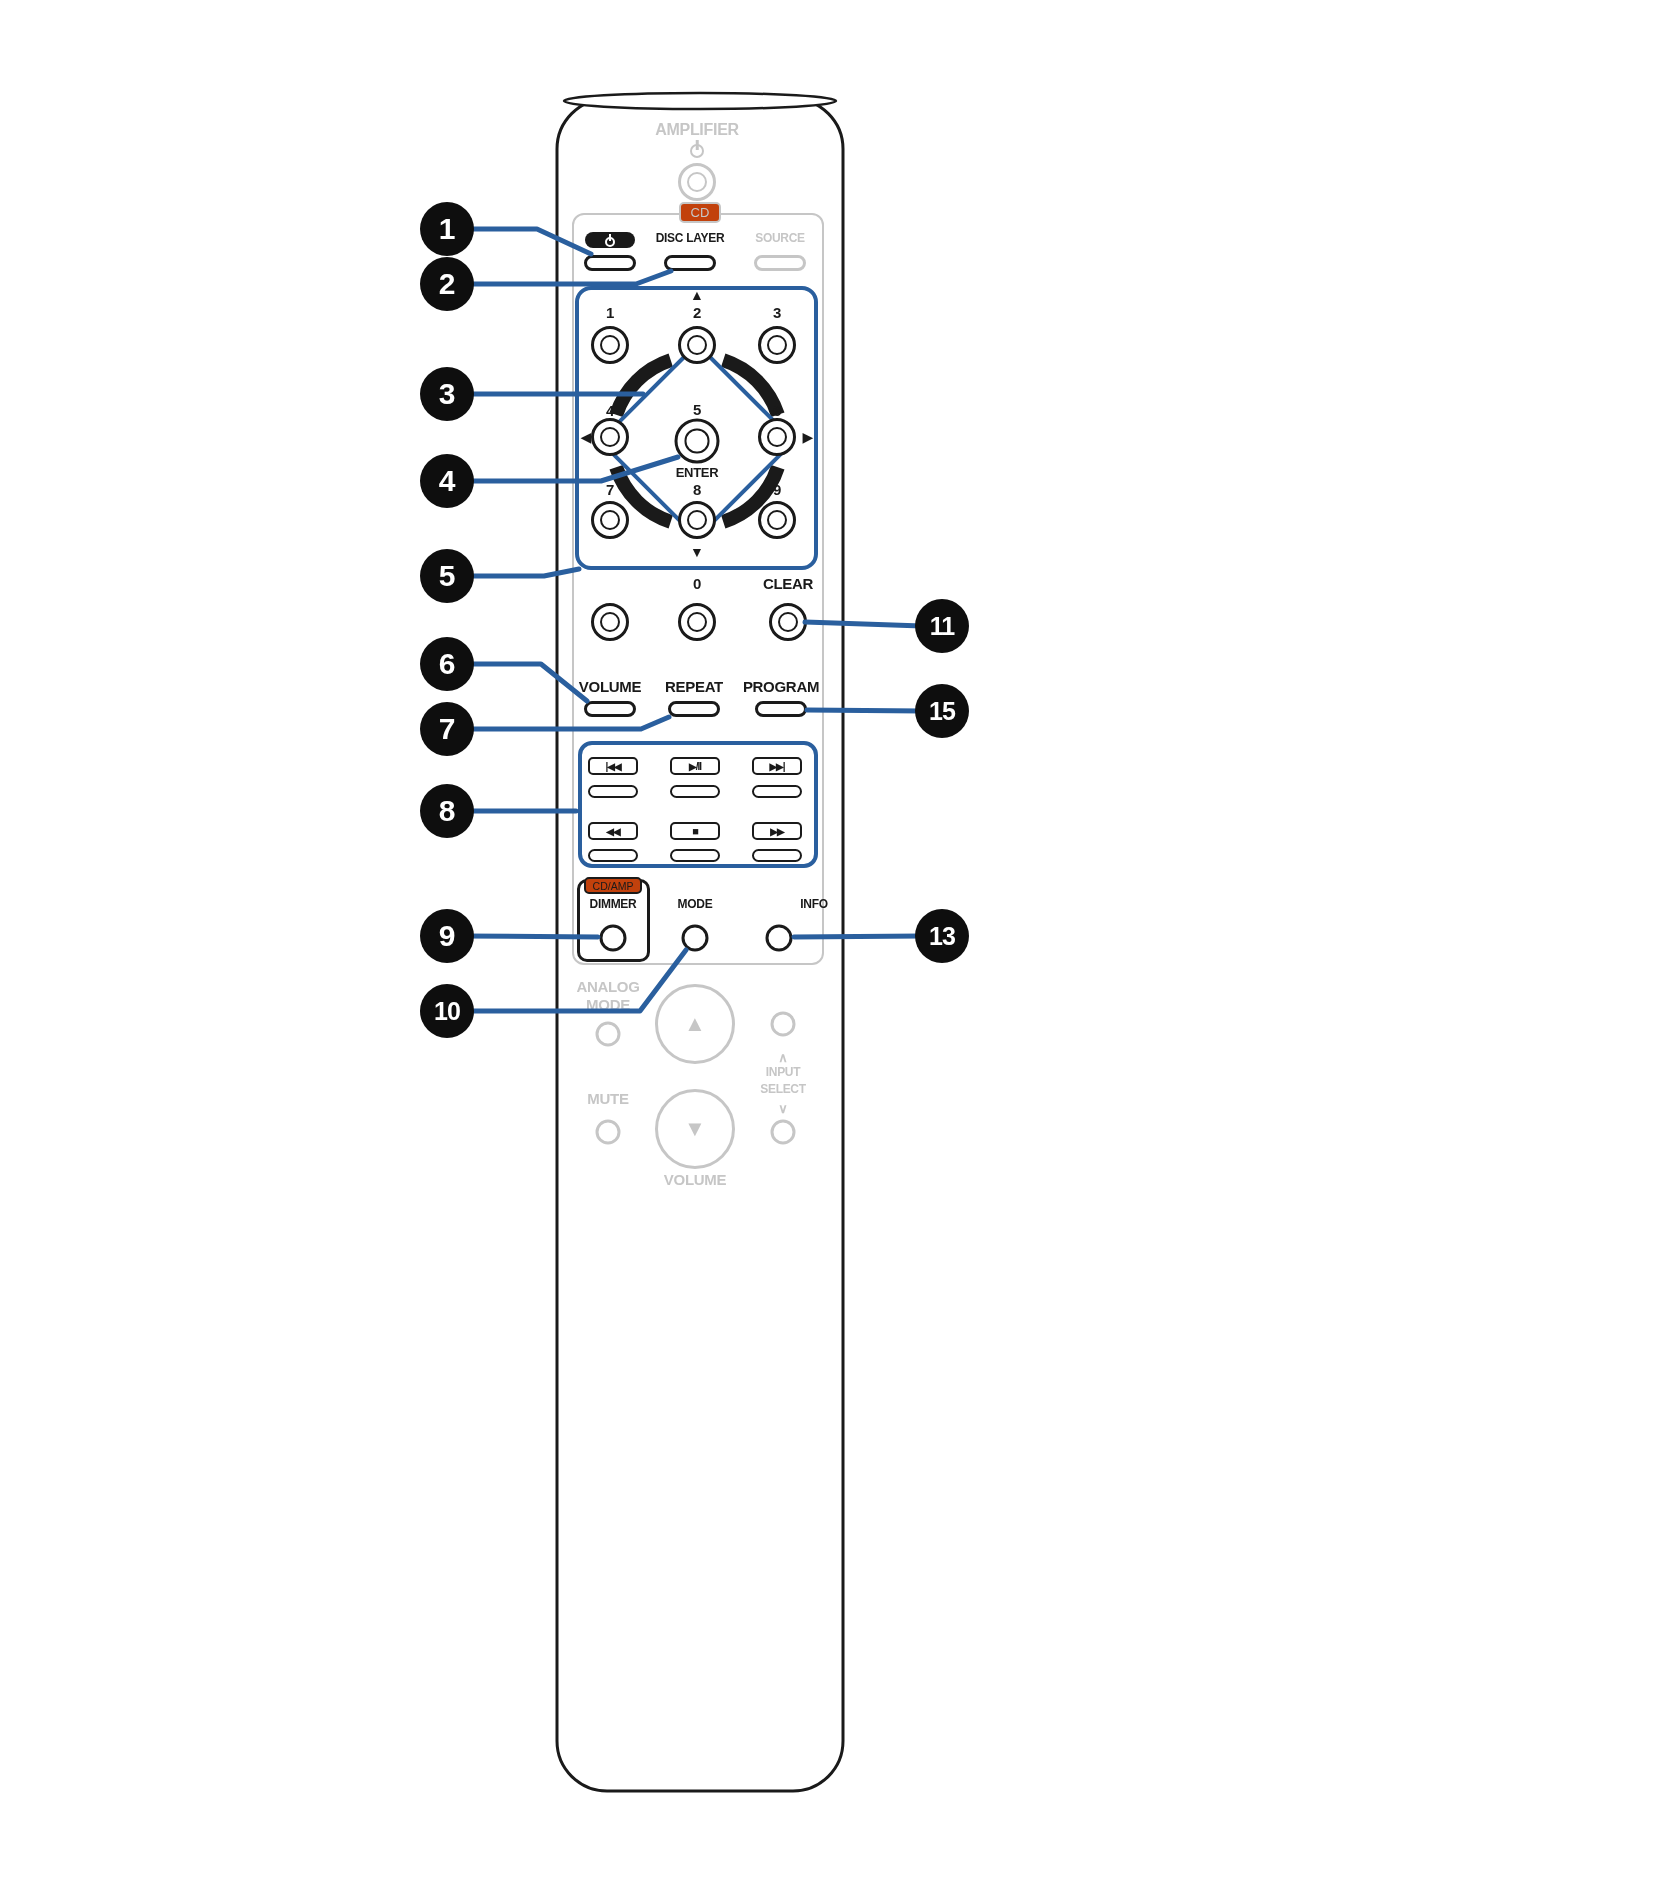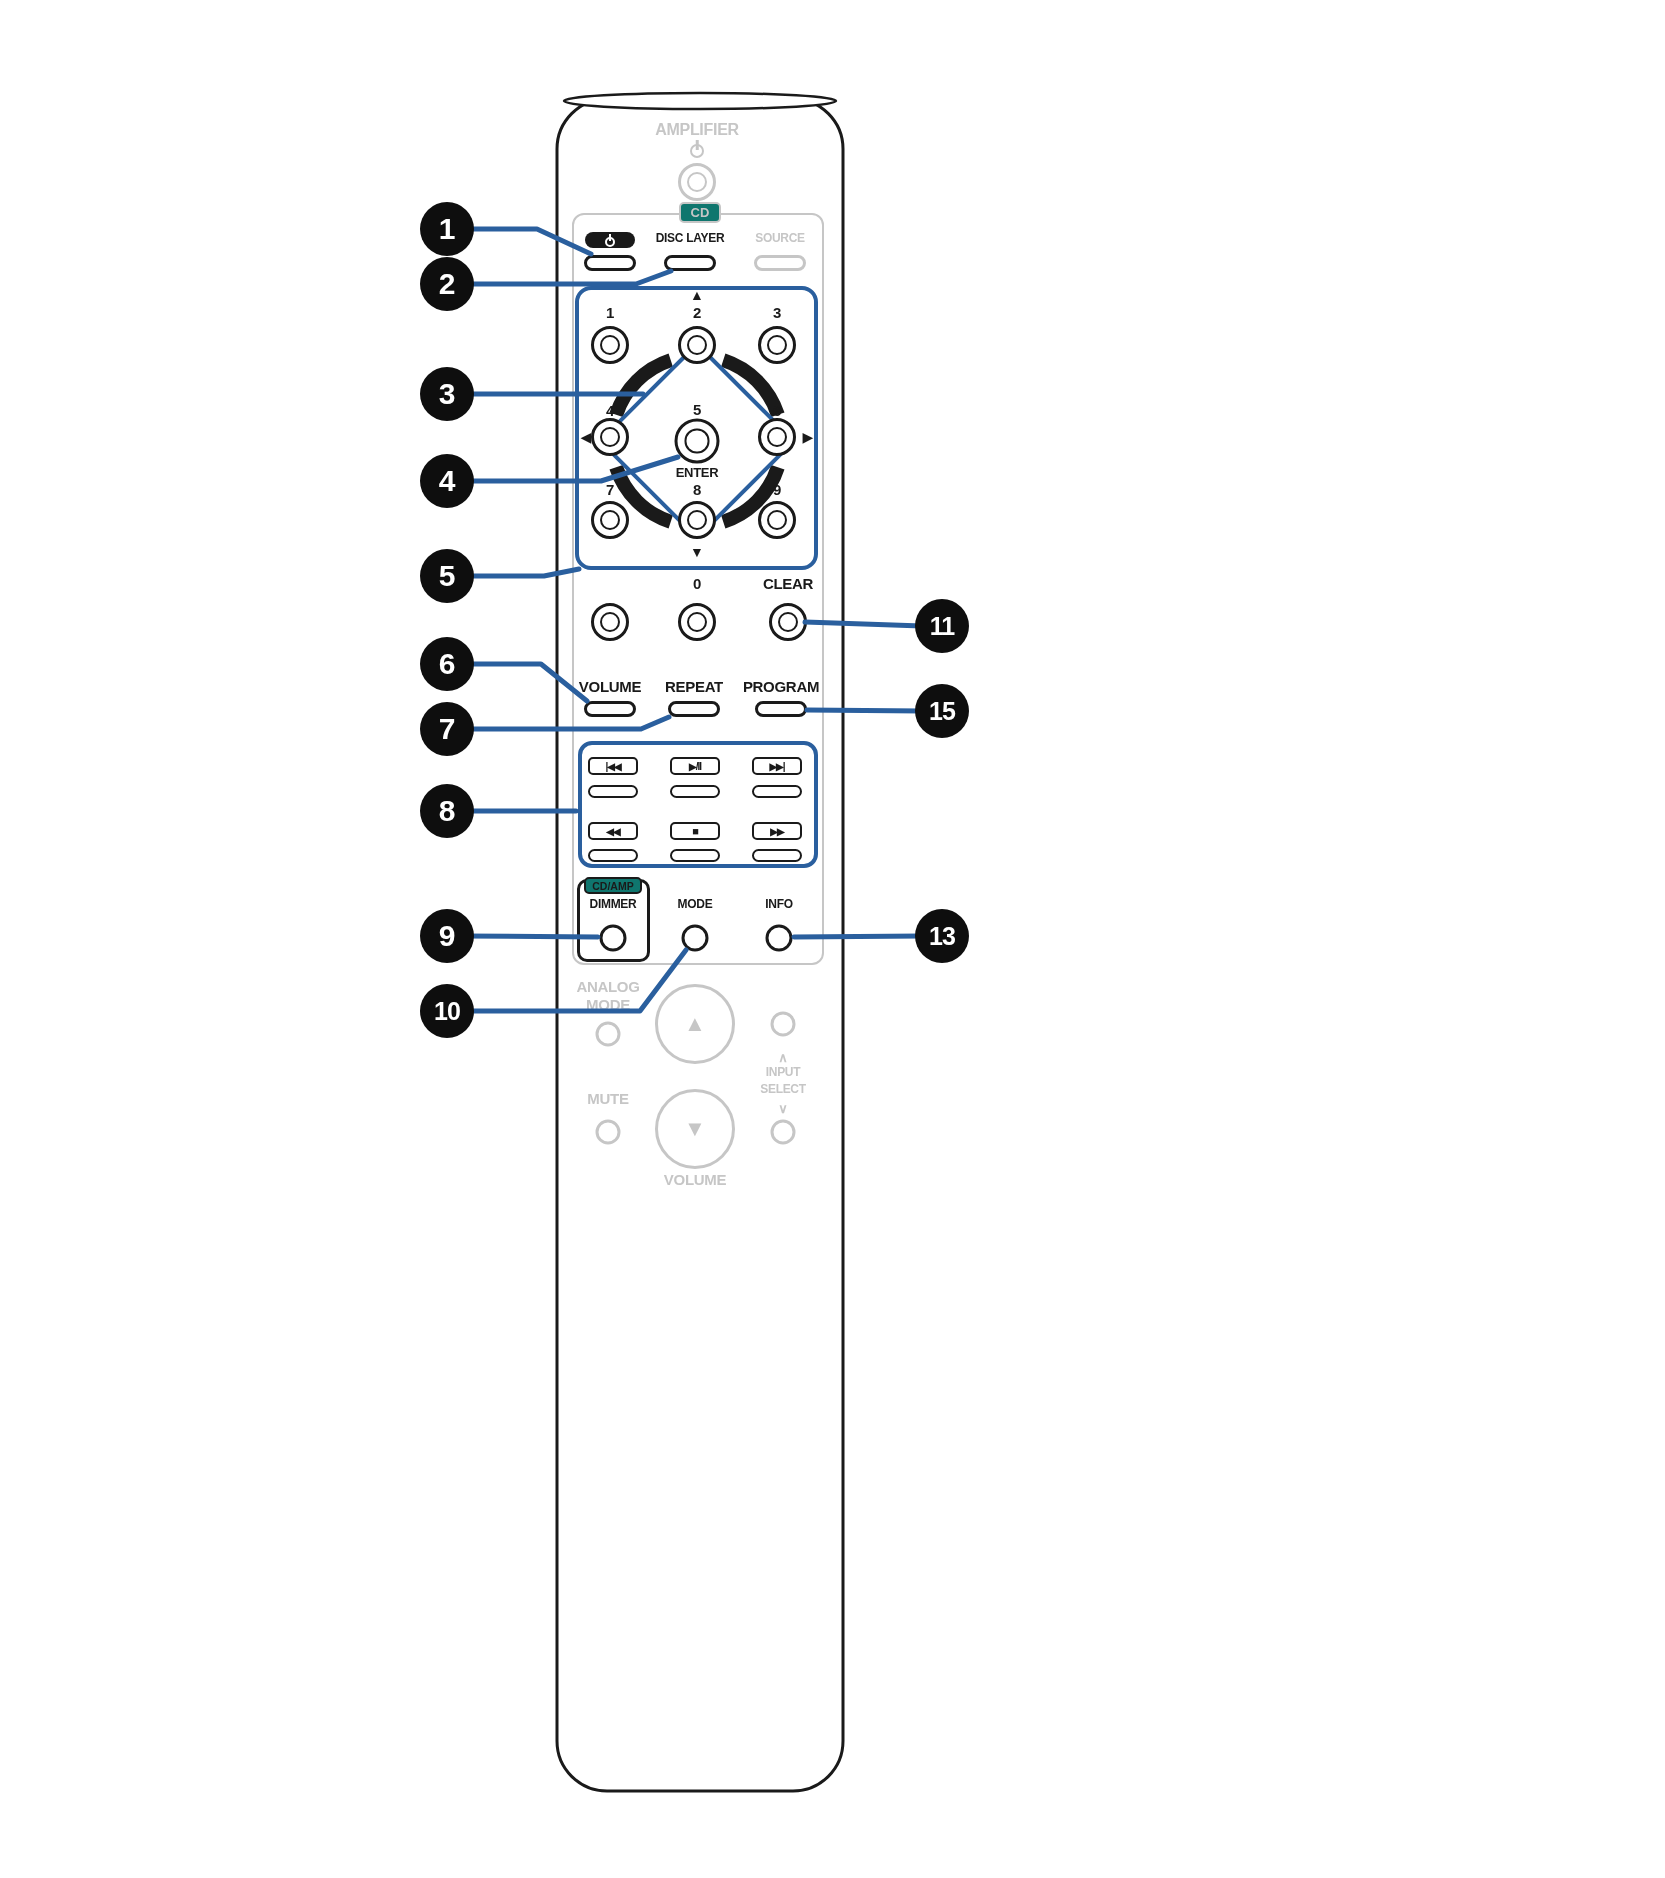--- a/index.html
+++ b/index.html
@@ -36,21 +36,21 @@
   .groupbox { position:absolute; border:4px solid #2a5f9e; border-radius:16px; background:transparent; }
   .graybox  { position:absolute; border:2.5px solid #c6c6c6; border-radius:12px; background:transparent; }
   .blackbox { position:absolute; border:3px solid #1a1a1a; border-radius:10px; background:transparent; }
 
   .diamond { position:absolute; left:697px; top:441px; width:141px; height:141px;
              transform:translate(-50%,-50%) rotate(45deg); border:4.5px solid #2a5f9e; border-radius:16px; }
 
   .tri { position:absolute; transform:translateX(-50%); font-size:14px; color:#1a1a1a; line-height:1; }
 
   .tagbox { position:absolute; transform:translateX(-50%); border:2.5px solid #1a1a1a; border-radius:5px;
-            background:#0f766e; font-weight:bold; display:flex; align-items:center; justify-content:center;
+            background:#c2410c; font-weight:normal; display:flex; align-items:center; justify-content:center;
             color:#1a1a1a; }
   .tag-gray { border-color:#c6c6c6; color:#c6c6c6; }
 
   .symbox { position:absolute; transform:translateX(-50%); width:50px; height:18px; border:2.5px solid #1a1a1a;
             border-radius:5px; background:#fff; display:flex; align-items:center; justify-content:center;
             font-weight:bold; font-size:10px; letter-spacing:-1px; color:#1a1a1a; }
   .tpill { position:absolute; transform:translateX(-50%); width:50px; height:13px;
            border:2.5px solid #1a1a1a; border-radius:7px; background:#fff; }
 
   .badge { position:absolute; transform:translate(-50%,-50%); width:54px; height:54px; border-radius:50%;
@@ -178,21 +178,21 @@
   <div class="symbox" style="left:695px;top:822px;font-size:11px">■</div>
   <div class="symbox" style="left:777px;top:822px">▶▶</div>
   <div class="tpill" style="left:613px;top:849px"></div>
   <div class="tpill" style="left:695px;top:849px"></div>
   <div class="tpill" style="left:777px;top:849px"></div>
 
   <div class="blackbox" style="left:577px;top:879px;width:73px;height:83px"></div>
   <div class="tagbox" style="left:613px;top:877px;width:58px;height:17px;font-size:10.5px">CD/AMP</div>
   <div class="lbl f14" style="left:613px;top:898px">DIMMER</div>
   <div class="lbl f14" style="left:695px;top:898px">MODE</div>
-  <div class="lbl f14" style="left:779px;top:898px">INFO</div>
+  <div class="lbl f14" style="left:814px;top:898px">INFO</div>
   <div class="circle" style="left:613px;top:938px;width:27px;height:27px"></div>
   <div class="circle" style="left:695px;top:938px;width:27px;height:27px"></div>
   <div class="circle" style="left:779px;top:938px;width:27px;height:27px"></div>
 
   <div class="lbl gray" style="left:608px;top:979px">ANALOG</div>
   <div class="lbl gray" style="left:608px;top:997px">MODE</div>
   <div class="circle gray-c" style="left:608px;top:1034px;width:25px;height:25px"></div>
 
   <div class="circle gray-c" style="left:695px;top:1024px;width:80px;height:80px">
     <span class="vtri">▲</span>

